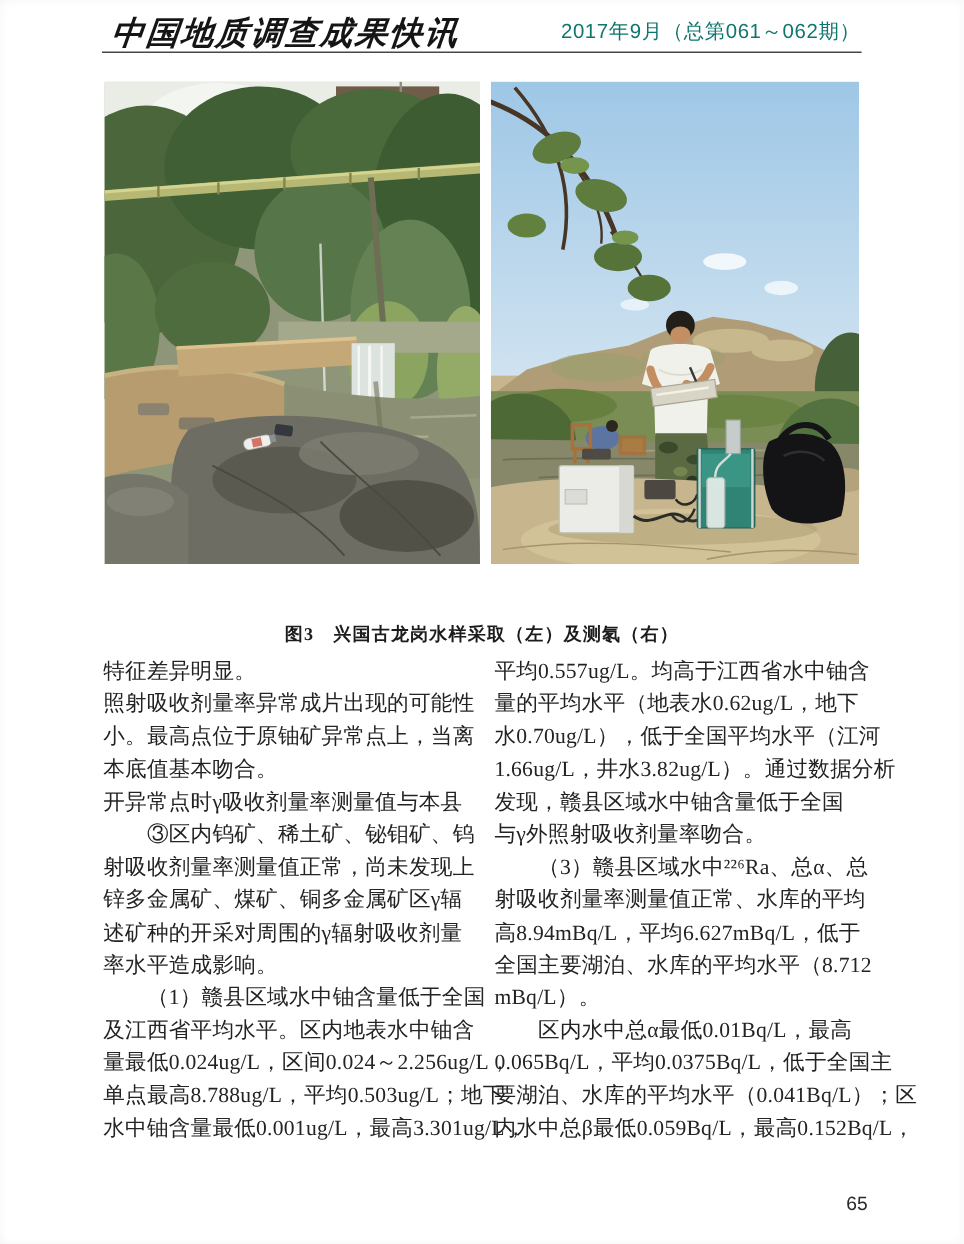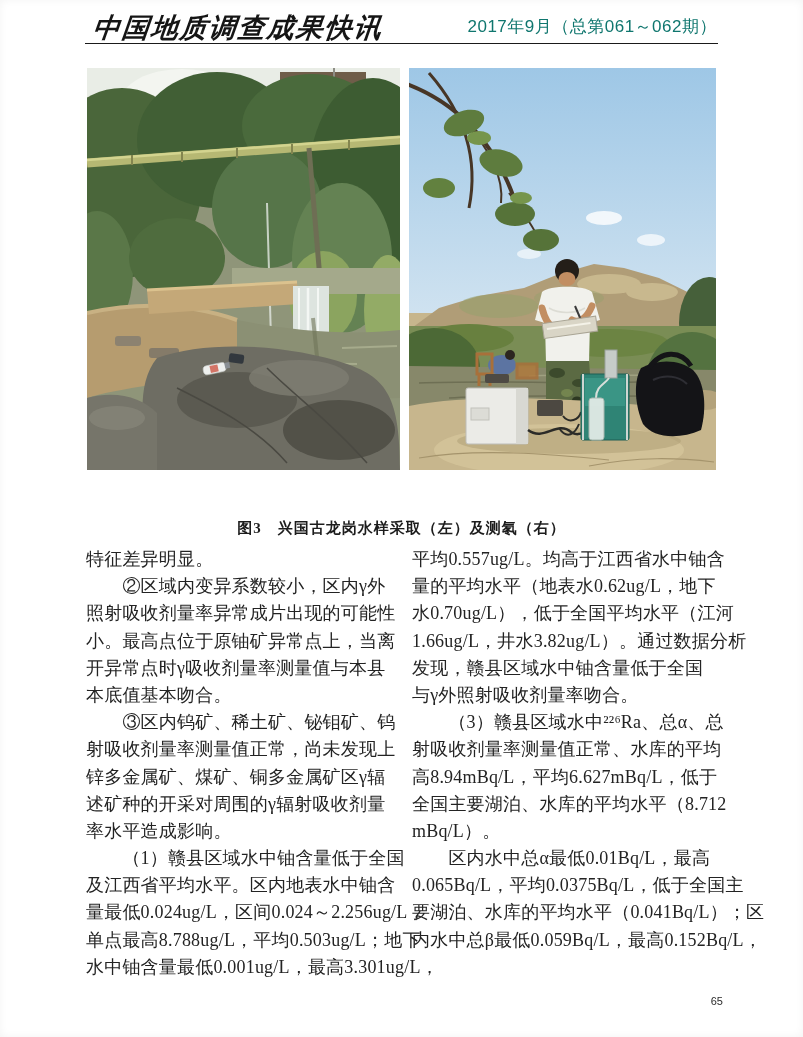--- a/index.html
+++ b/index.html
@@ -35,21 +35,21 @@
   .col{position:absolute;top:546px;width:312px;}
   .col-left{left:86px;}
   .col-right{left:412px;}
   .text-line{
     height:27.2px;line-height:27.2px;font-size:18px;color:#232323;
     white-space:pre;letter-spacing:0.2px;
   }
   .page-num{
     position:absolute;right:80px;top:995px;
     font-family:"Liberation Sans","DejaVu Sans",sans-serif;
-    font-size:11px;color:#2a2a2a;
+    font-size:16px;color:#2a2a2a;
   }
 </style>
 </head>
 <body>
 
 <div class="page">
 
   <div class="masthead">中国地质调查成果快讯</div>
   <div class="issue">2017年9月（总第061～062期）</div>
   <div class="header-rule"></div>
@@ -250,25 +250,24 @@
         <path d="M240,300 C252,282 272,282 282,298" stroke="#141417" stroke-width="5" fill="none"></path>
         <path d="M244,312 C256,306 270,308 278,316" stroke="#2e2e34" stroke-width="2" fill="none"></path>
       </g>
     </svg>
   </div>
 
   <div class="caption">图3　兴国古龙岗水样采取（左）及测氡（右）</div>
 
   <div class="col col-left">
       <div class="text-line">特征差异明显。</div>
-      <div class="text-line">　　②区域内变异系数较小，区内γ外</div>
       <div class="text-line">照射吸收剂量率异常成片出现的可能性</div>
       <div class="text-line">小。最高点位于原铀矿异常点上，当离</div>
+      <div class="text-line">本底值基本吻合。</div>
       <div class="text-line">开异常点时γ吸收剂量率测量值与本县</div>
-      <div class="text-line">本底值基本吻合。</div>
       <div class="text-line">　　③区内钨矿、稀土矿、铋钼矿、钨</div>
       <div class="text-line">射吸收剂量率测量值正常，尚未发现上</div>
       <div class="text-line">锌多金属矿、煤矿、铜多金属矿区γ辐</div>
       <div class="text-line">述矿种的开采对周围的γ辐射吸收剂量</div>
       <div class="text-line">率水平造成影响。</div>
       <div class="text-line">　　（1）赣县区域水中铀含量低于全国</div>
       <div class="text-line">及江西省平均水平。区内地表水中铀含</div>
       <div class="text-line">量最低0.024ug/L，区间0.024～2.256ug/L，</div>
       <div class="text-line">单点最高8.788ug/L，平均0.503ug/L；地下</div>
       <div class="text-line">水中铀含量最低0.001ug/L，最高3.301ug/L，</div>

